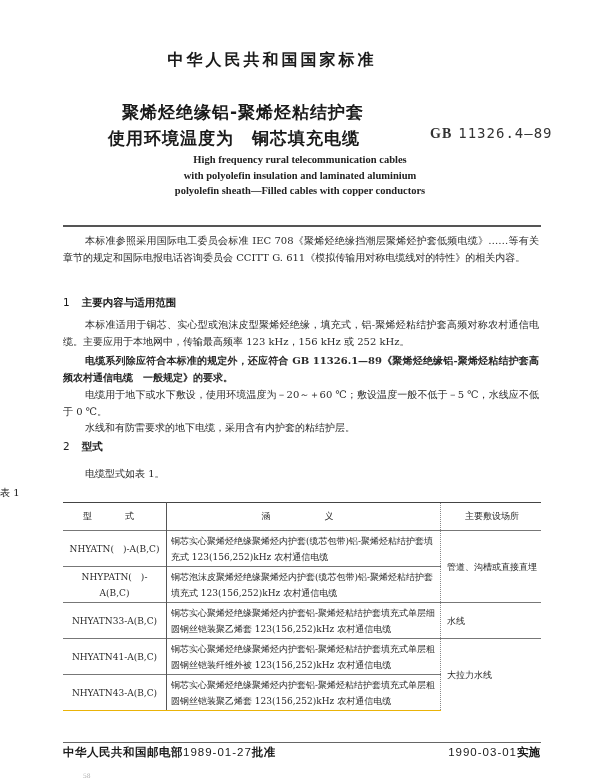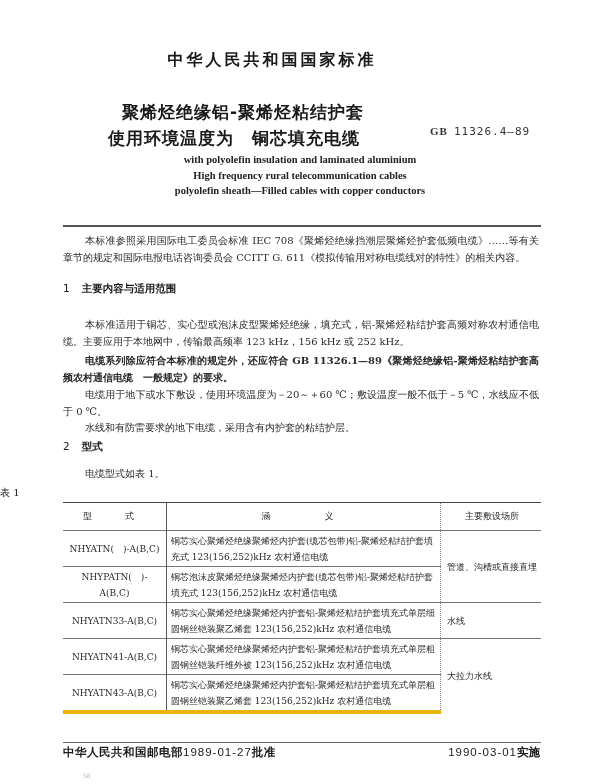--- a/index.html
+++ b/index.html
@@ -14,21 +14,21 @@
       font-family: "DejaVu Sans", sans-serif; font-weight: bold;
       font-size: 16px; letter-spacing: 3px;
     }
     .title-cn {
       font-family: "DejaVu Sans", sans-serif; font-weight: bold;
       font-size: 17px; letter-spacing: 1px; margin-top: 6px;
     }
     .t1 { left: 122px; top: 95px; }
     .t2 { left: 108px; top: 121px; }
     .gbno {
-      left: 430px; top: 125px; font-size: 11px;
+      left: 430px; top: 125px; font-size: 14px;
       font-family: "DejaVu Sans Mono", monospace; letter-spacing: 1px; color: #333;
     }
     .gbno b { font-family: "Liberation Serif", serif; font-weight: bold; margin-right: 6px; }
     .title-en {
       left: 0; width: 600px; text-align: center; top: 152px;
       font-family: "Liberation Serif", serif; font-weight: bold; font-size: 10.5px;
       line-height: 15.5px; color: #222;
     }
     .rule-top { left: 63px; top: 225px; width: 478px; height: 2px; background: #555; }
     .para {
@@ -42,21 +42,21 @@
     }
     .sec .num { font-weight: normal; margin-right: 12px; }
     .table-caption { left: 0; width: 528px; text-align: left; top: 486px; font-size: 10px; }
     table.t {
       position: absolute; left: 63px; top: 502px; width: 478px;
       border-collapse: collapse; font-size: 9px; color: #2a2a2a;
     }
     table.t th, table.t td { border-top: 1px solid #777; padding: 0 4px; }
     table.t th { font-weight: normal; height: 27px; border-top: 1.5px solid #444; }
     table.t td { height: 35px; line-height: 16px; }
-    table.t tr:last-child td { border-bottom: 4px solid #eab308; }
+    table.t tr:last-child td { border-bottom: 1px solid #eab308; }
     .c1 { width: 95px; text-align: center; border-right: 1px solid #555; }
     .c2 { width: 265px; border-right: 1px dotted #888; }
     .c3 { text-align: left; padding-left: 6px !important; }
     .hdr-spaced { letter-spacing: 12px; }
     .rule-foot { left: 63px; top: 742px; width: 478px; height: 1px; background: #666; }
     .foot-left {
       left: 63px; top: 745px; font-size: 11.5px; font-weight: bold;
       font-family: "DejaVu Sans", sans-serif; letter-spacing: 0.5px;
     }
     .foot-left .d, .foot-right .d { font-weight: normal; font-family: Liberation Sans, sans-serif; letter-spacing: 1px; }
@@ -69,30 +69,30 @@
 </head>
 <body>
 
 <div class="abs national">中华人民共和国国家标准</div>
 <div class="abs title-cn t1">聚烯烃绝缘铝-聚烯烃粘结护套</div>
 <div class="abs title-cn t2">使用环境温度为　铜芯填充电缆</div>
 <div class="abs gbno">
   <b>GB</b><span>11326.4—89</span>
 </div>
 <div class="abs title-en">
+  <div>High frequency rural telecommunication cables</div>
   <div>with polyolefin insulation and laminated aluminium</div>
-  <div>High frequency rural telecommunication cables</div>
   <div>polyolefin sheath—Filled cables with copper conductors</div>
 </div>
 
 <div class="abs rule-top"></div>
 
 <div class="abs para indent" style="top:232px;">本标准参照采用国际电工委员会标准 IEC 708《聚烯烃绝缘挡潮层聚烯烃护套低频电缆》……等有关章节的规定和国际电报电话咨询委员会 CCITT G. 611《模拟传输用对称电缆线对的特性》的相关内容。</div>
 
-<div class="abs sec" style="top:282px;">
+<div class="abs sec" style="top:296px;">
   <span class="num">1</span><span>主要内容与适用范围</span>
 </div>
 <div class="abs para indent" style="top:316px;">本标准适用于铜芯、实心型或泡沫皮型聚烯烃绝缘，填充式，铝-聚烯烃粘结护套高频对称农村通信电缆。主要应用于本地网中，传输最高频率 123 kHz，156 kHz 或 252 kHz。</div>
 <div class="abs para indent" style="top:352px;font-weight:bold;">电缆系列除应符合本标准的规定外，还应符合 GB 11326.1—89《聚烯烃绝缘铝-聚烯烃粘结护套高频农村通信电缆　一般规定》的要求。</div>
 <div class="abs para indent" style="top:386px;">电缆用于地下或水下敷设，使用环境温度为－20～＋60 ℃；敷设温度一般不低于－5 ℃，水线应不低于 0 ℃。</div>
 <div class="abs para indent" style="top:419px;">水线和有防雷要求的地下电缆，采用含有内护套的粘结护层。</div>
 
 <div class="abs sec" style="top:440px;">
   <span class="num">2</span><span>型式</span>
 </div>

